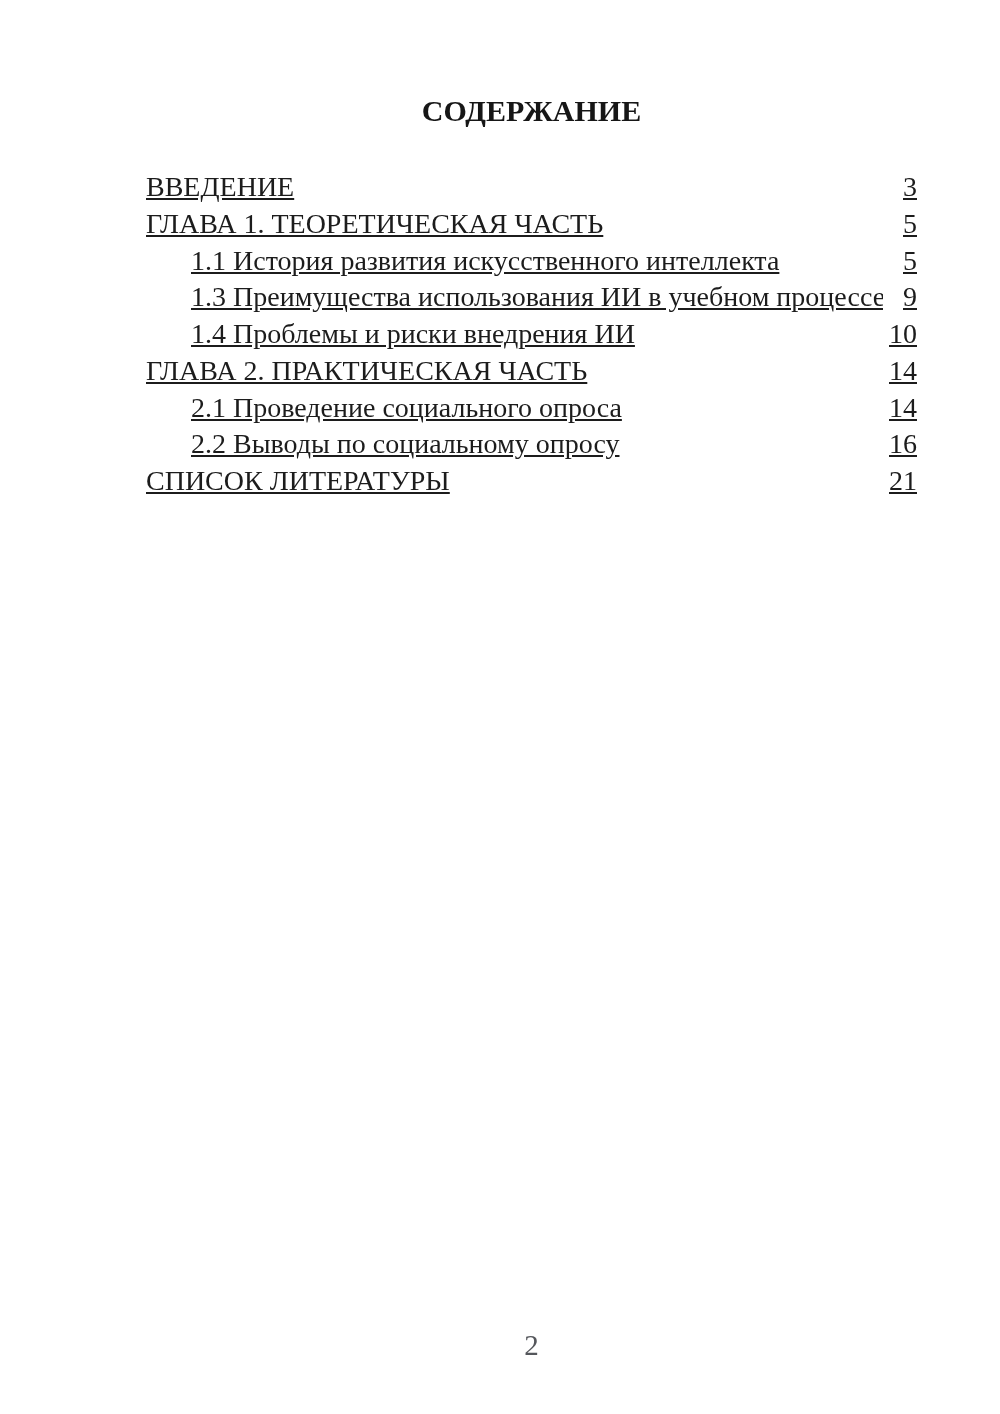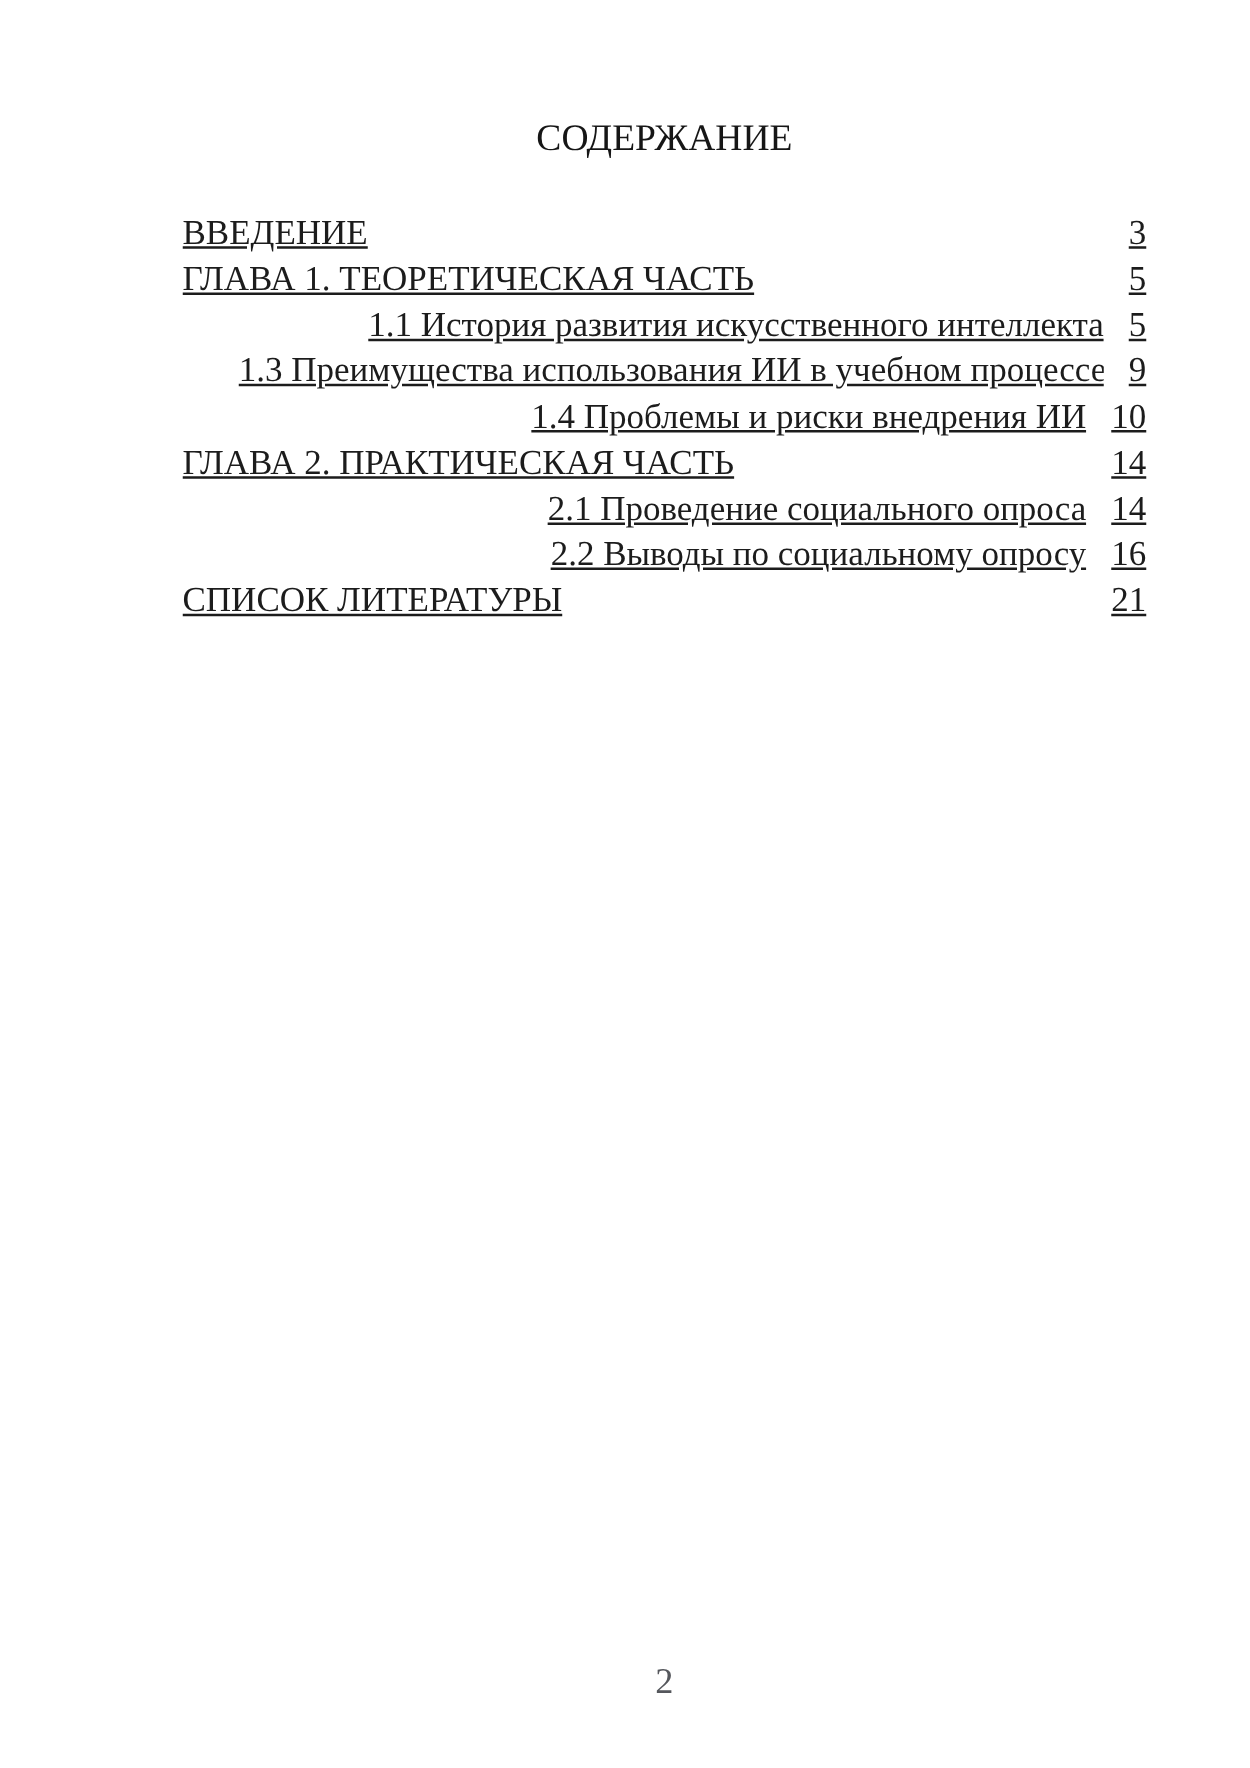--- a/index.html
+++ b/index.html
@@ -17,21 +17,21 @@
     color: #1c1c1c;
   }
   .content {
     position: absolute;
     left: 146px;
     top: 92px;
     width: 771px; 
   }
   .doc-title {
     text-align: center;
-    font-weight: normal;
+    font-weight: bold;
     font-size: 30px;
     line-height: 37px;
     color: #161616;
   }
   .toc {
     margin-top: 40px;
   }
   .toc-row {
     display: flex;
     justify-content: space-between;
@@ -41,21 +41,20 @@
     font-size: 28px;
     white-space: nowrap;
     text-decoration: underline;
   }
   .toc-label {
     flex: 1 1 auto;
     overflow: hidden;
   }
   .toc-row.level-1 .toc-label {
     padding-left: 45px;
-    text-align: right;
   }
   .toc-page {
     flex: 0 0 auto;
     text-align: right;
     padding-left: 20px;
   }
   .footer-page-number {
     position: absolute;
     left: 146px;
     top: 1328px;

